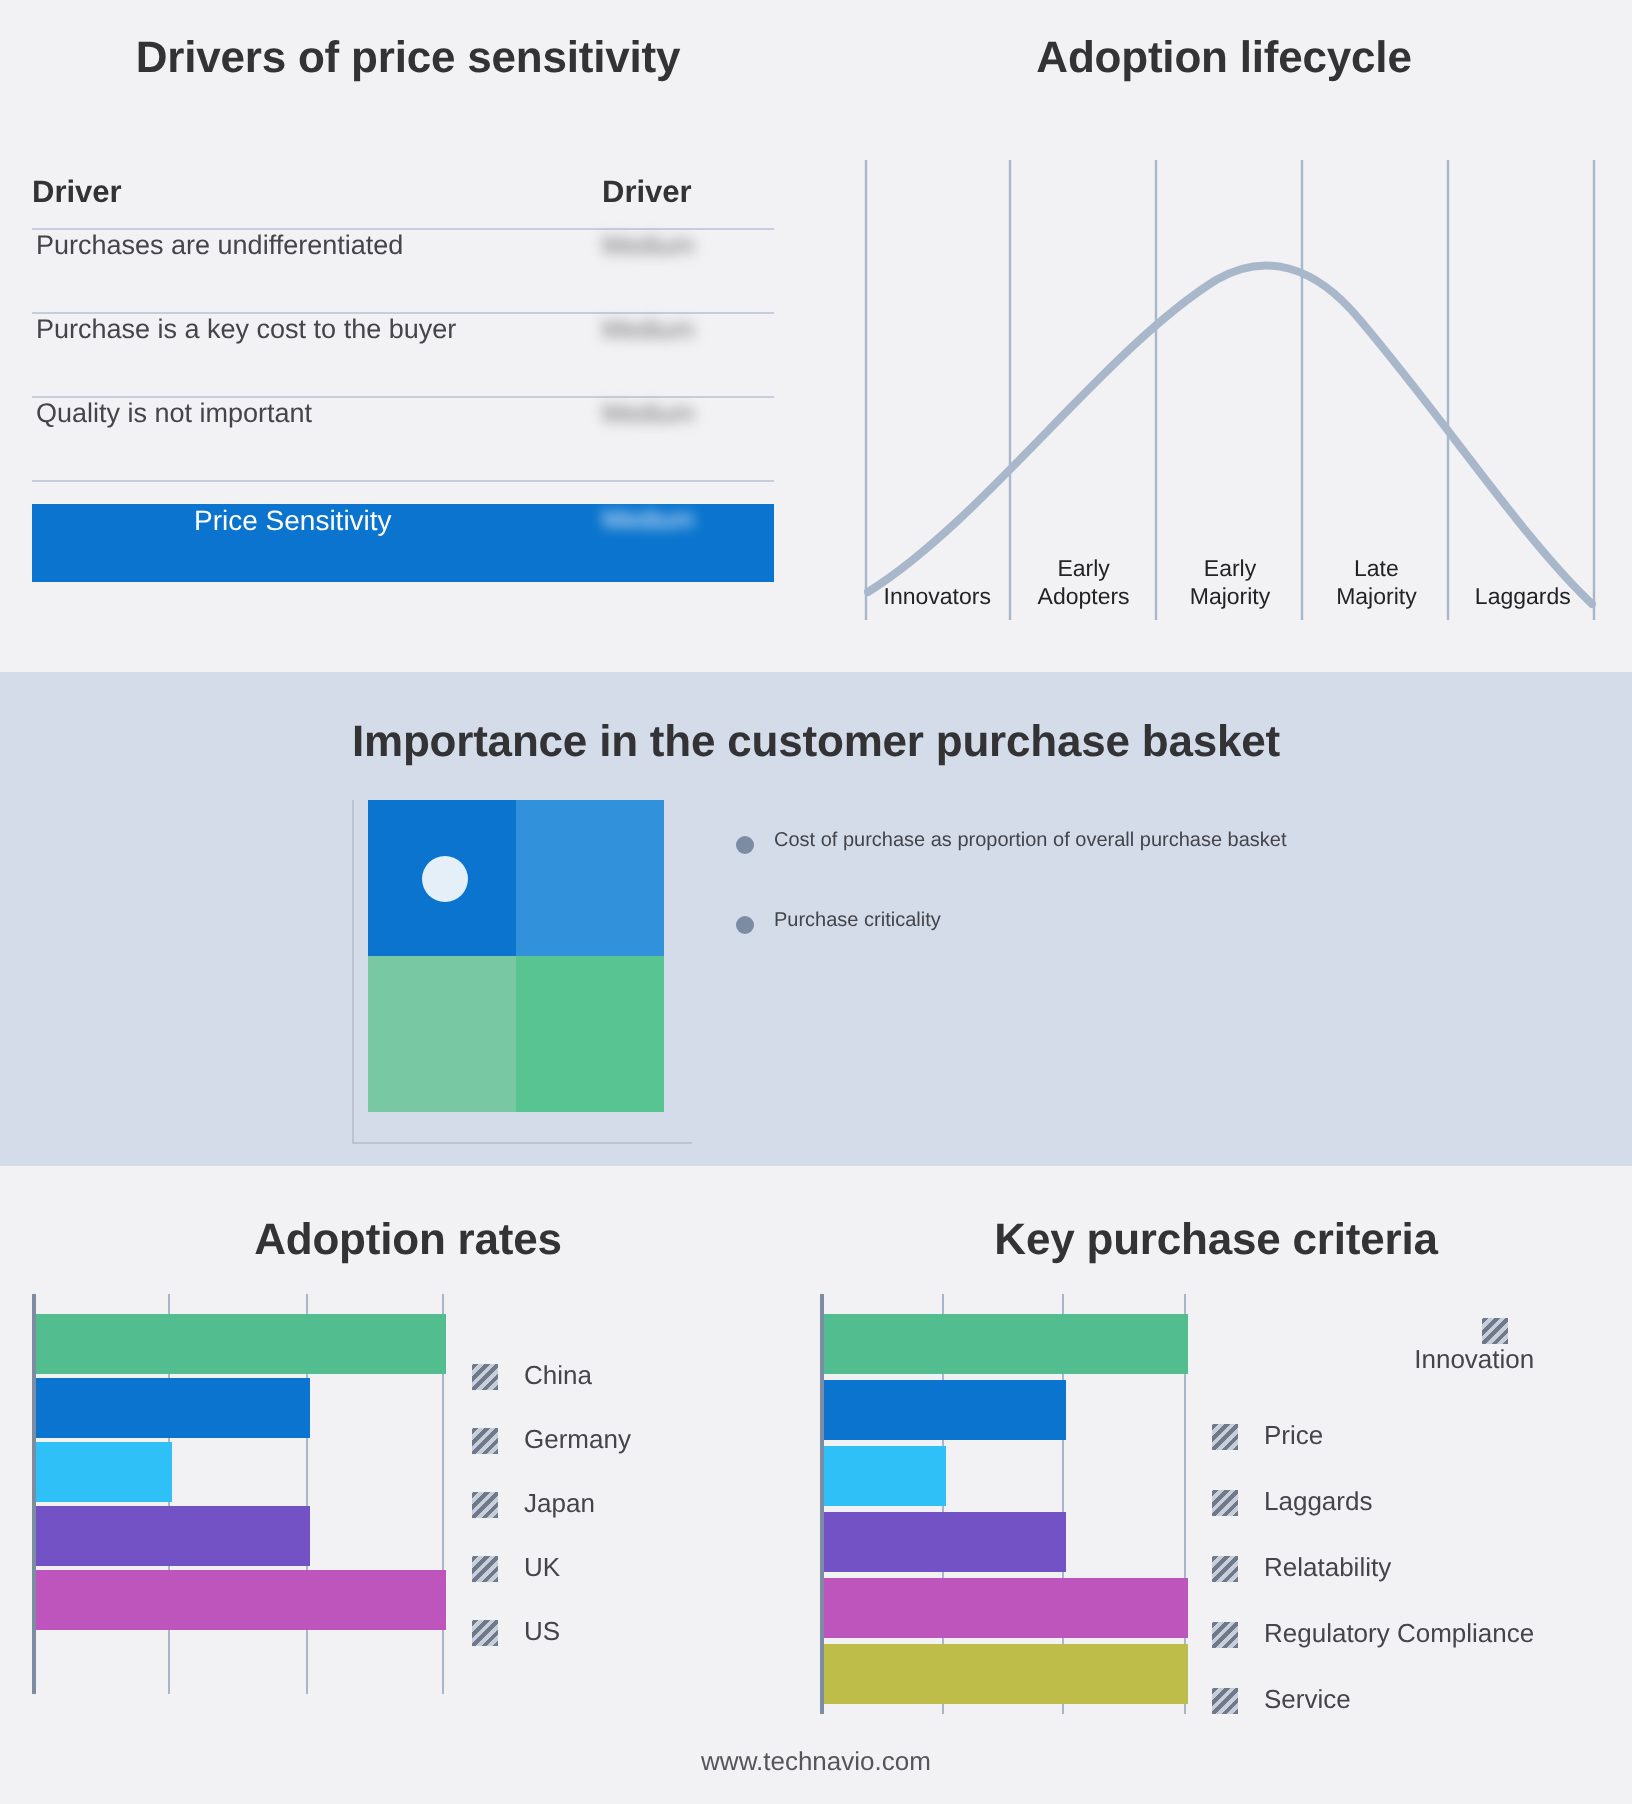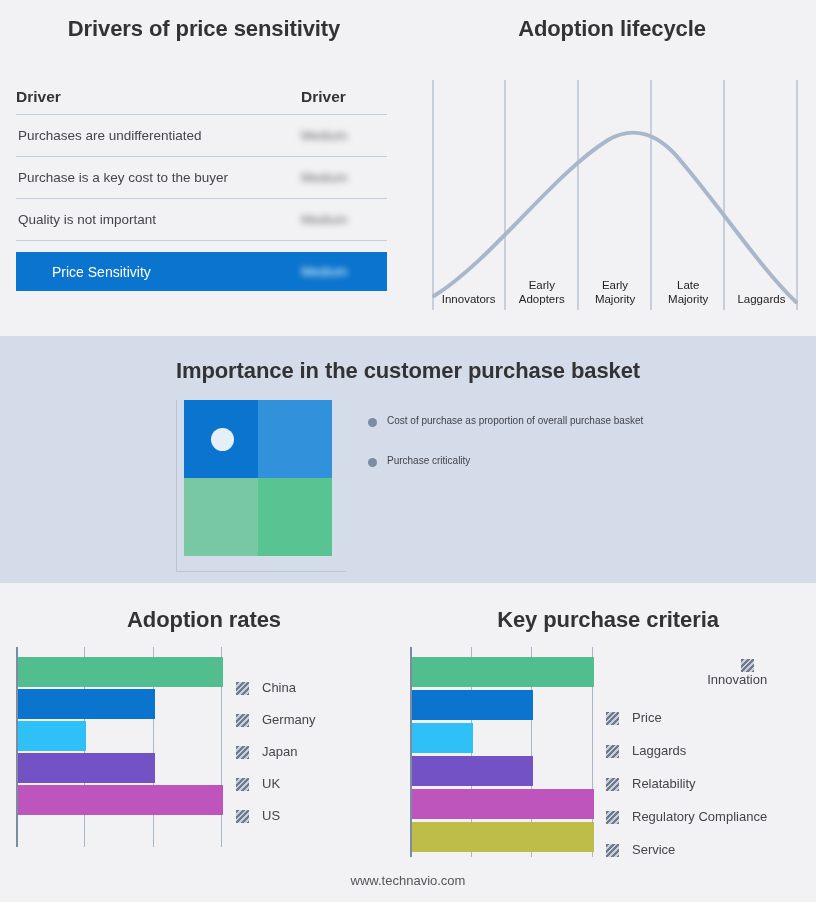--- a/index.html
+++ b/index.html
@@ -26,32 +26,32 @@
   .tbl{position:absolute;left:16px;top:88px;width:371px;}
   .tbl-head{
     display:flex;align-items:flex-end;
     padding:0 0 8px 0;
     border-bottom:1px solid #C5CEDD;
     font-size:15.5px;font-weight:bold;color:#333335;
   }
   .tbl-head .c1{flex:1;}
   .tbl-head .c2{width:86px;text-align:left;}
   .tbl-row{
-    display:flex;align-items:center;
+    display:flex;
     height:41px;
     border-bottom:1px solid #C5CEDD;
     font-size:13.5px;color:#44444a;
   }
   .tbl-row .c1{flex:1;padding-left:2px;}
   .tbl-row .c2{width:86px;}
   .tbl-row.hl{
     background:#0A74CE;border-bottom:none;color:#ffffff;
     height:39px;margin-top:11px;
   }
-  .tbl-row.hl .c1{padding-left:36px;font-size:14px;}
+  .tbl-row.hl .c1{padding-left:36px;font-size:14px;margin-left:45px;}
   .blurred{
     color:#6a6a6e;
     font-size:13px;
     filter:blur(3.2px);
     -webkit-filter:blur(3.2px);
     user-select:none;
     display:inline-block;
   }
   .hl .blurred{color:#ffffff;}
 

